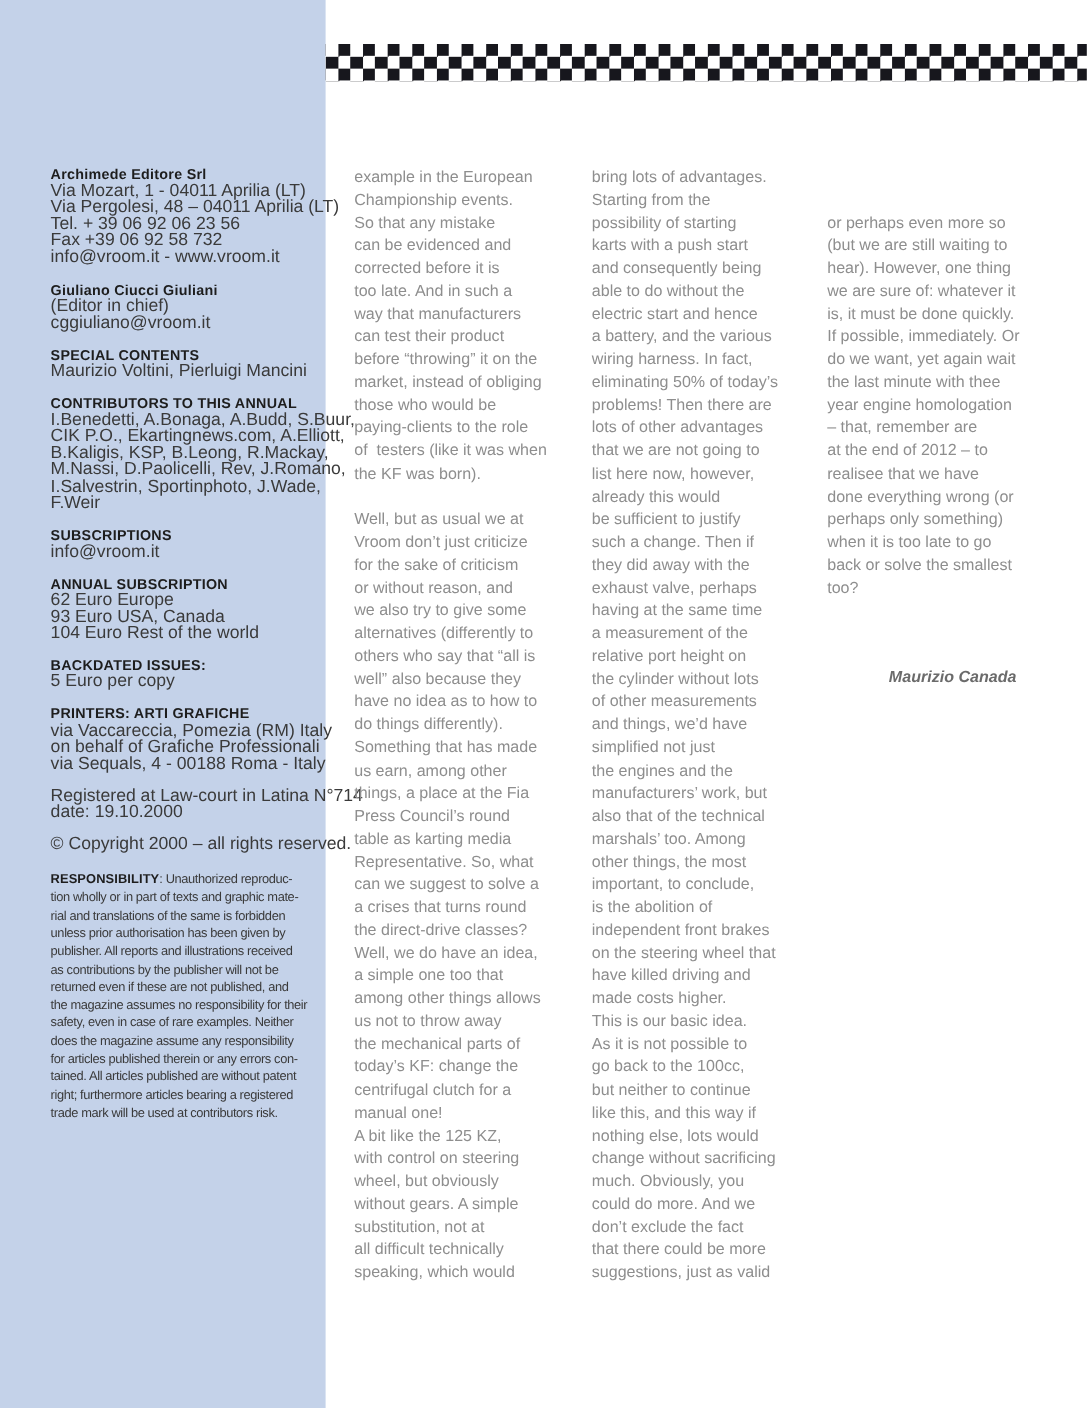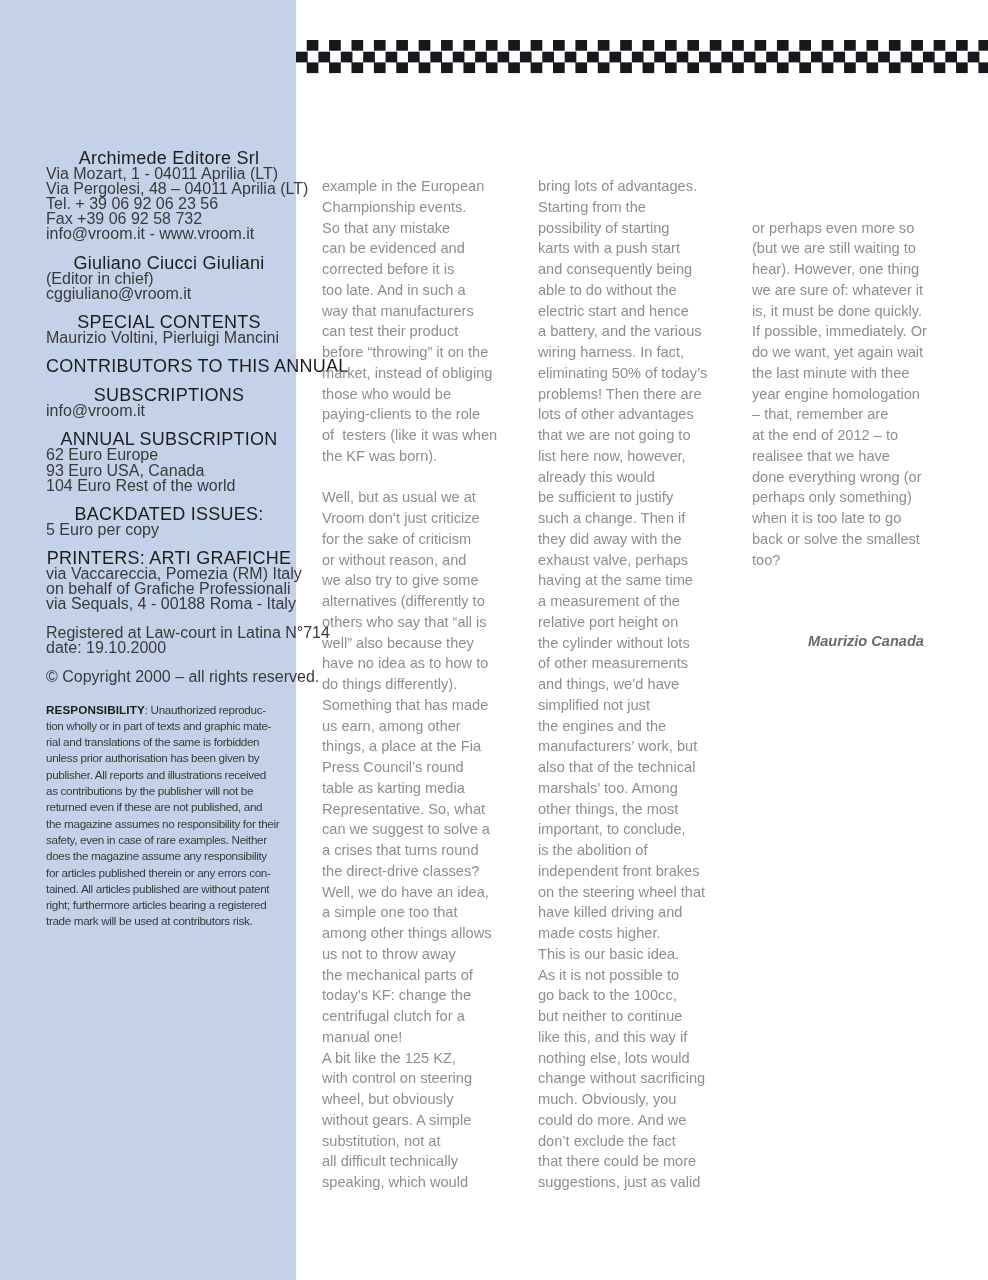--- a/index.html
+++ b/index.html
@@ -17,26 +17,25 @@
     position: absolute; left: 0; top: 0;
     width: 296px; height: 1280px;
     background: var(--sidebar-bg, #c4d2e9);
   }
   .sidebar-inner {
     position: absolute; left: 46px; top: 151px; width: 246px;
   }
   .block { margin: 0 0 14px 0; }
   .bh {
     margin: 0;
-    font-size: 18px; line-height: 15.1px;
-    font-weight: normal;
+    font-size: 13px; line-height: 15.1px;
+    font-weight: bold;
     color: var(--heading-text, #1d1d1d);
     letter-spacing: 0.25px;
     white-space: pre;
-    text-align: center;
   }
   .bb {
     margin: 0;
     font-size: 16px; line-height: 15.1px;
     color: var(--sidebar-text, #3a3a3a);
     white-space: pre;
   }
   .resp { margin-top: 17px; }
   .resp-text {
     font-size: 11.7px; line-height: 16.3px;
@@ -57,21 +56,21 @@
       var(--checker-dark, #17171d) 90deg,
       var(--checker-light, #ffffff) 90deg 180deg,
       var(--checker-dark, #17171d) 180deg 270deg,
       var(--checker-light, #ffffff) 270deg
     );
     background-size: 22.4px 22.4px;
   }
 
   
   .col {
-    position: absolute; top: 176px;
+    position: absolute; top: 151px;
     font-size: 14.6px; line-height: 20.75px;
     color: var(--article-text, #8e8e8e);
     white-space: pre;
   }
   .col1 { left: 322px; }
   .col2 { left: 538px; }
   .col3 { left: 752px; width: 172px; }
   .signature {
     margin-top: 19px;
     text-align: right;
@@ -105,20 +104,26 @@
       </section>
 
 
       <section class="block">
         <h3 class="bh">SPECIAL CONTENTS</h3>
         <p class="bb">Maurizio Voltini, Pierluigi Mancini</p>
       </section>
 
       <section class="block">
         <h3 class="bh">CONTRIBUTORS TO THIS ANNUAL</h3>
+        <p class="bb">I.Benedetti, A.Bonaga, A.Budd, S.Buur,
+CIK P.O., Ekartingnews.com, A.Elliott,
+B.Kaligis, KSP, B.Leong, R.Mackay,
+M.Nassi, D.Paolicelli, Rev, J.Romano,
+I.Salvestrin, Sportinphoto, J.Wade,
+F.Weir</p>
       </section>
 
       <section class="block">
         <h3 class="bh">SUBSCRIPTIONS</h3>
         <p class="bb">info@vroom.it</p>
       </section>
 
       <section class="block">
         <h3 class="bh">ANNUAL SUBSCRIPTION</h3>
         <p class="bb">62 Euro Europe

